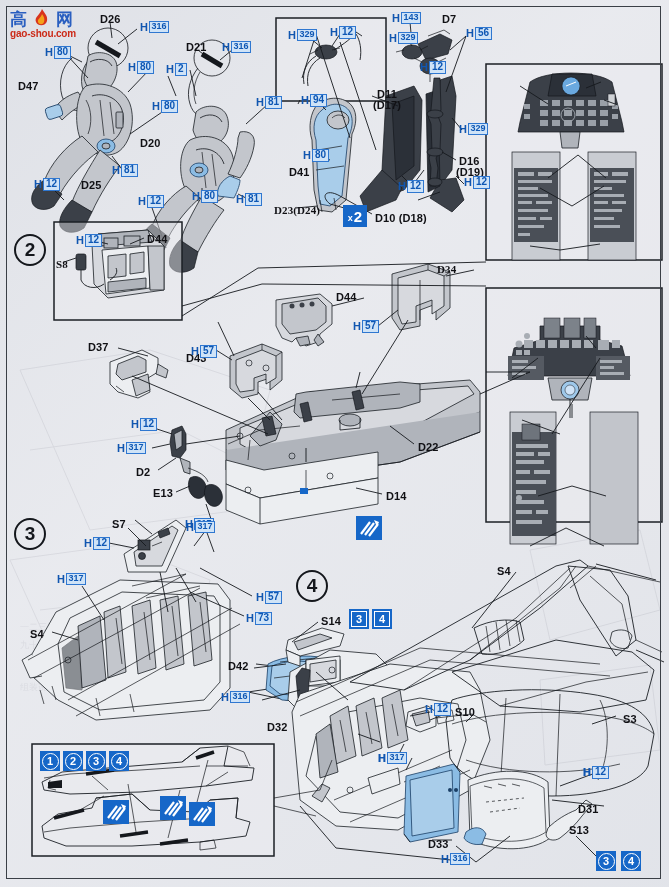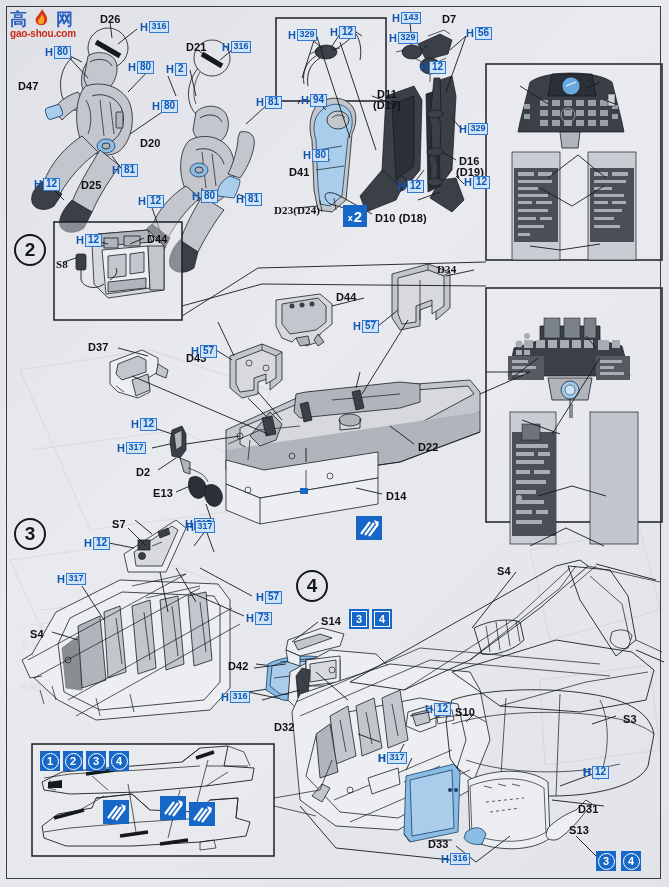--- a/index.html
+++ b/index.html
@@ -872,21 +872,21 @@
           <path d="M13 20 L22 8"></path>
         </g>
       <path d="M18 4 L23 6 L21 11 Z" fill="#fff"></path>
       </svg>
   </div>
 
   <div id="step3-labels">
       <div class="lbl s11" style="left: 112px; top: 518px;">S7</div>
       <div class="lbl s11" style="left: 30px; top: 628px;">S4</div>
       <div class="lbl s11" style="left: 228px; top: 660px;">D42</div>
-      <div class="lbl s11" style="left: 274px; top: 721px;">D32</div>
+      <div class="lbl s11" style="left: 267px; top: 721px;">D32</div>
     </div>
   <div id="step3-hcodes">
       <div class="hcode" style="left: 84px; top: 537px;">
         <span class="h">H</span>
         <span class="num">12</span>
       </div>
       <div class="hcode sm" style="left: 186px; top: 521px;">
         <span class="h">H</span>
         <span class="num">317</span>
       </div>

